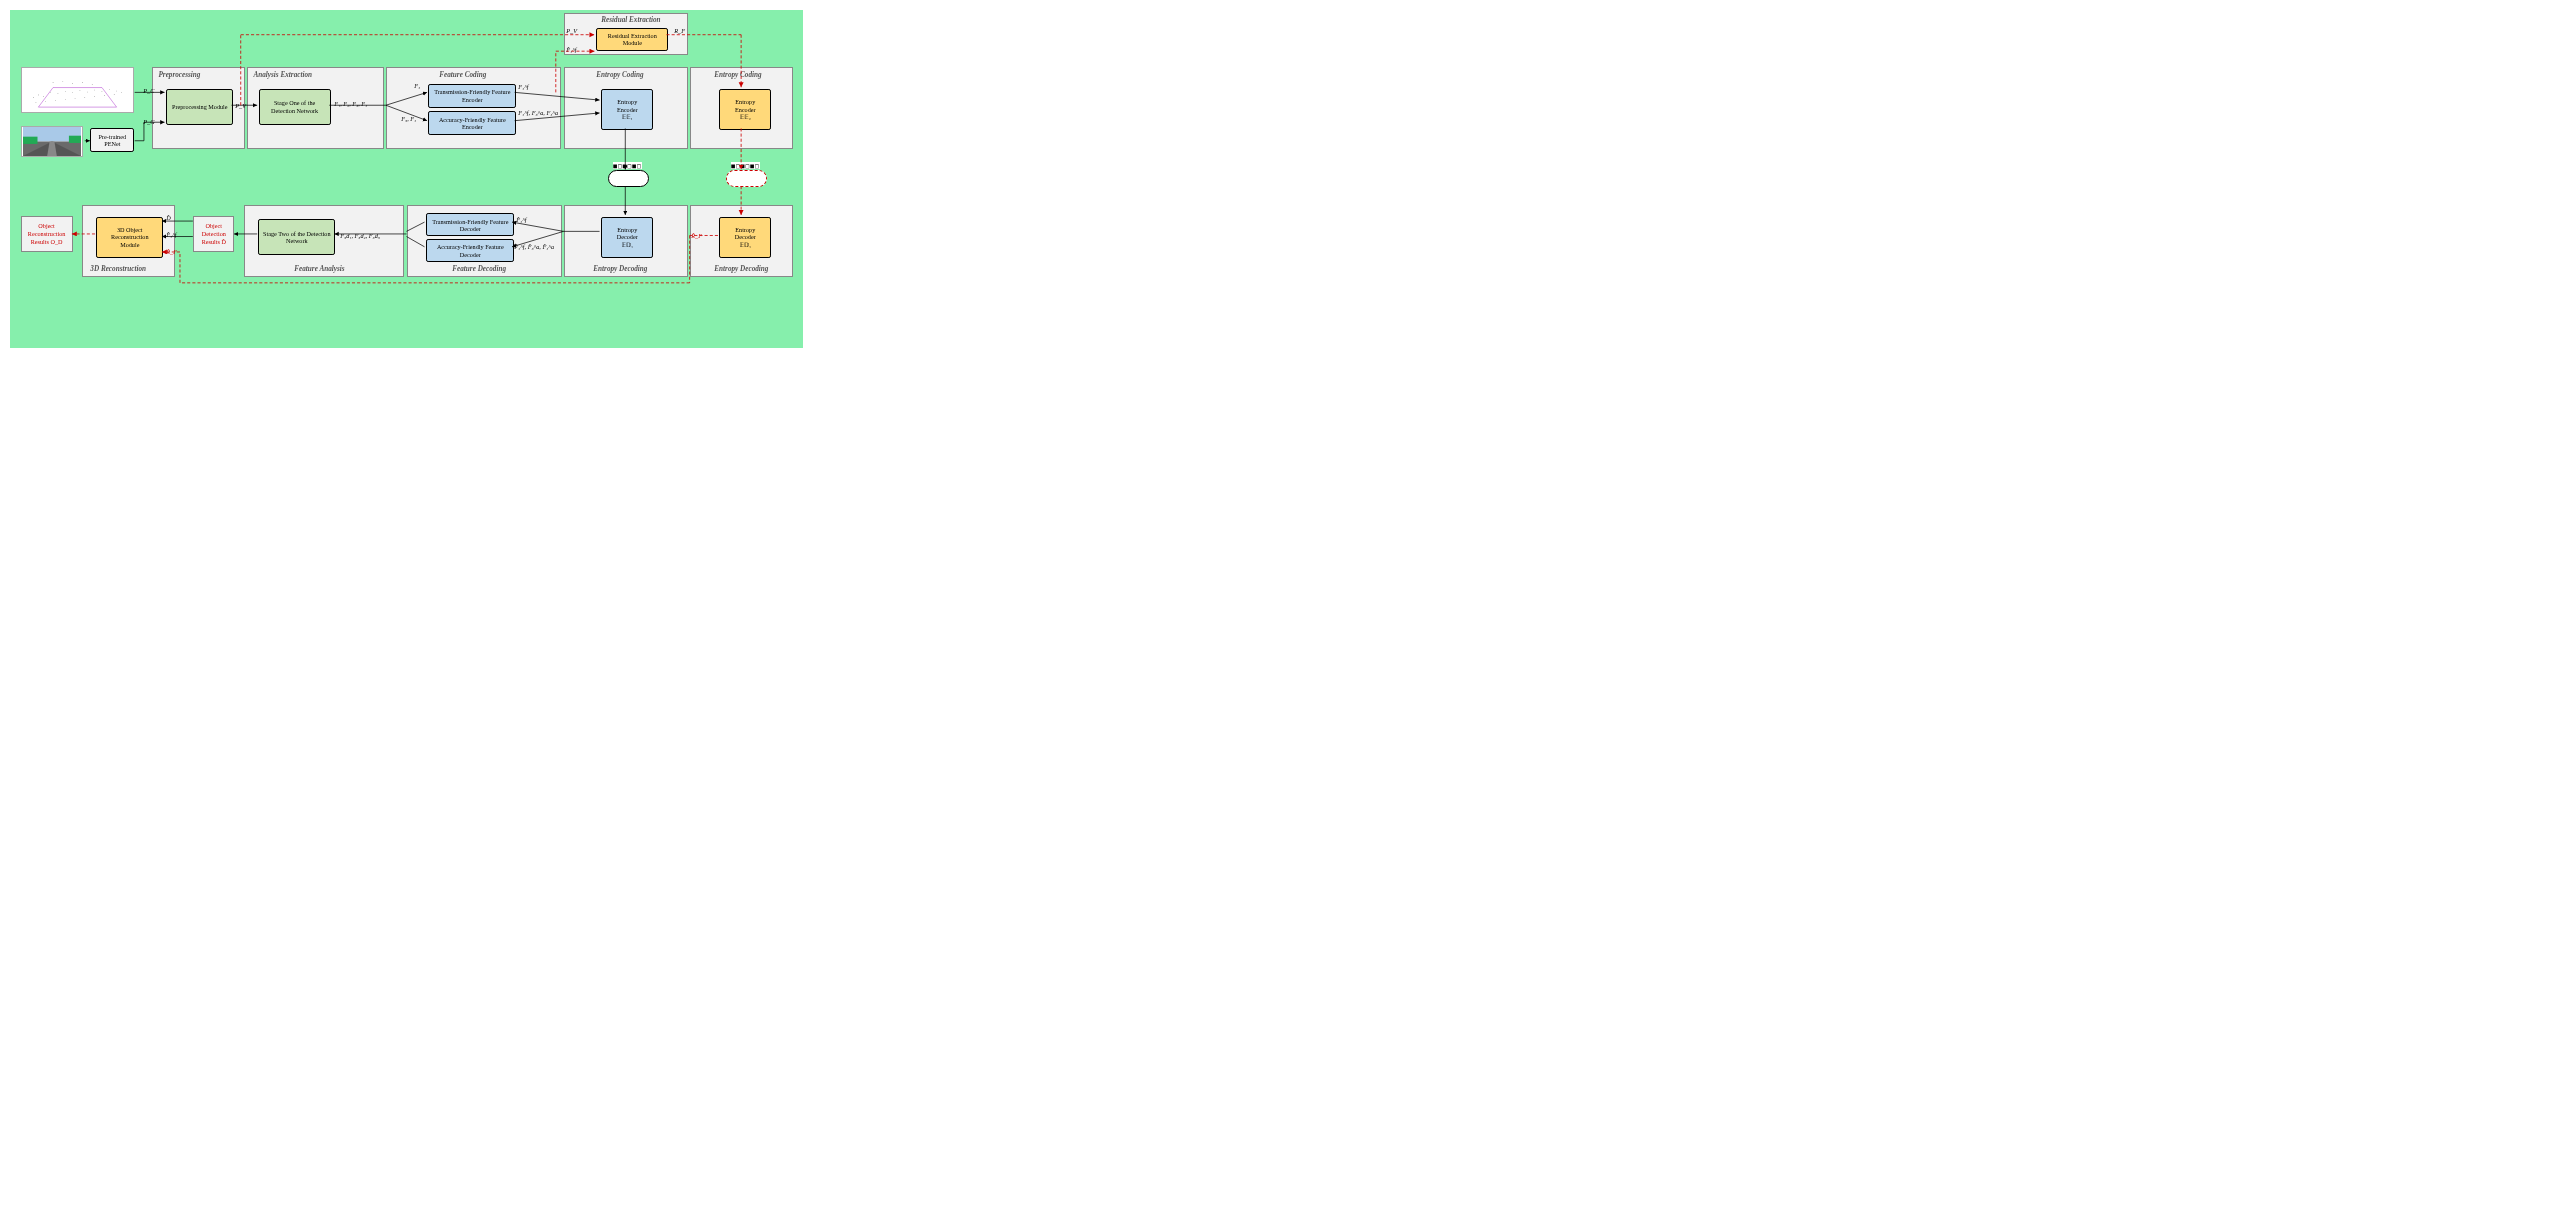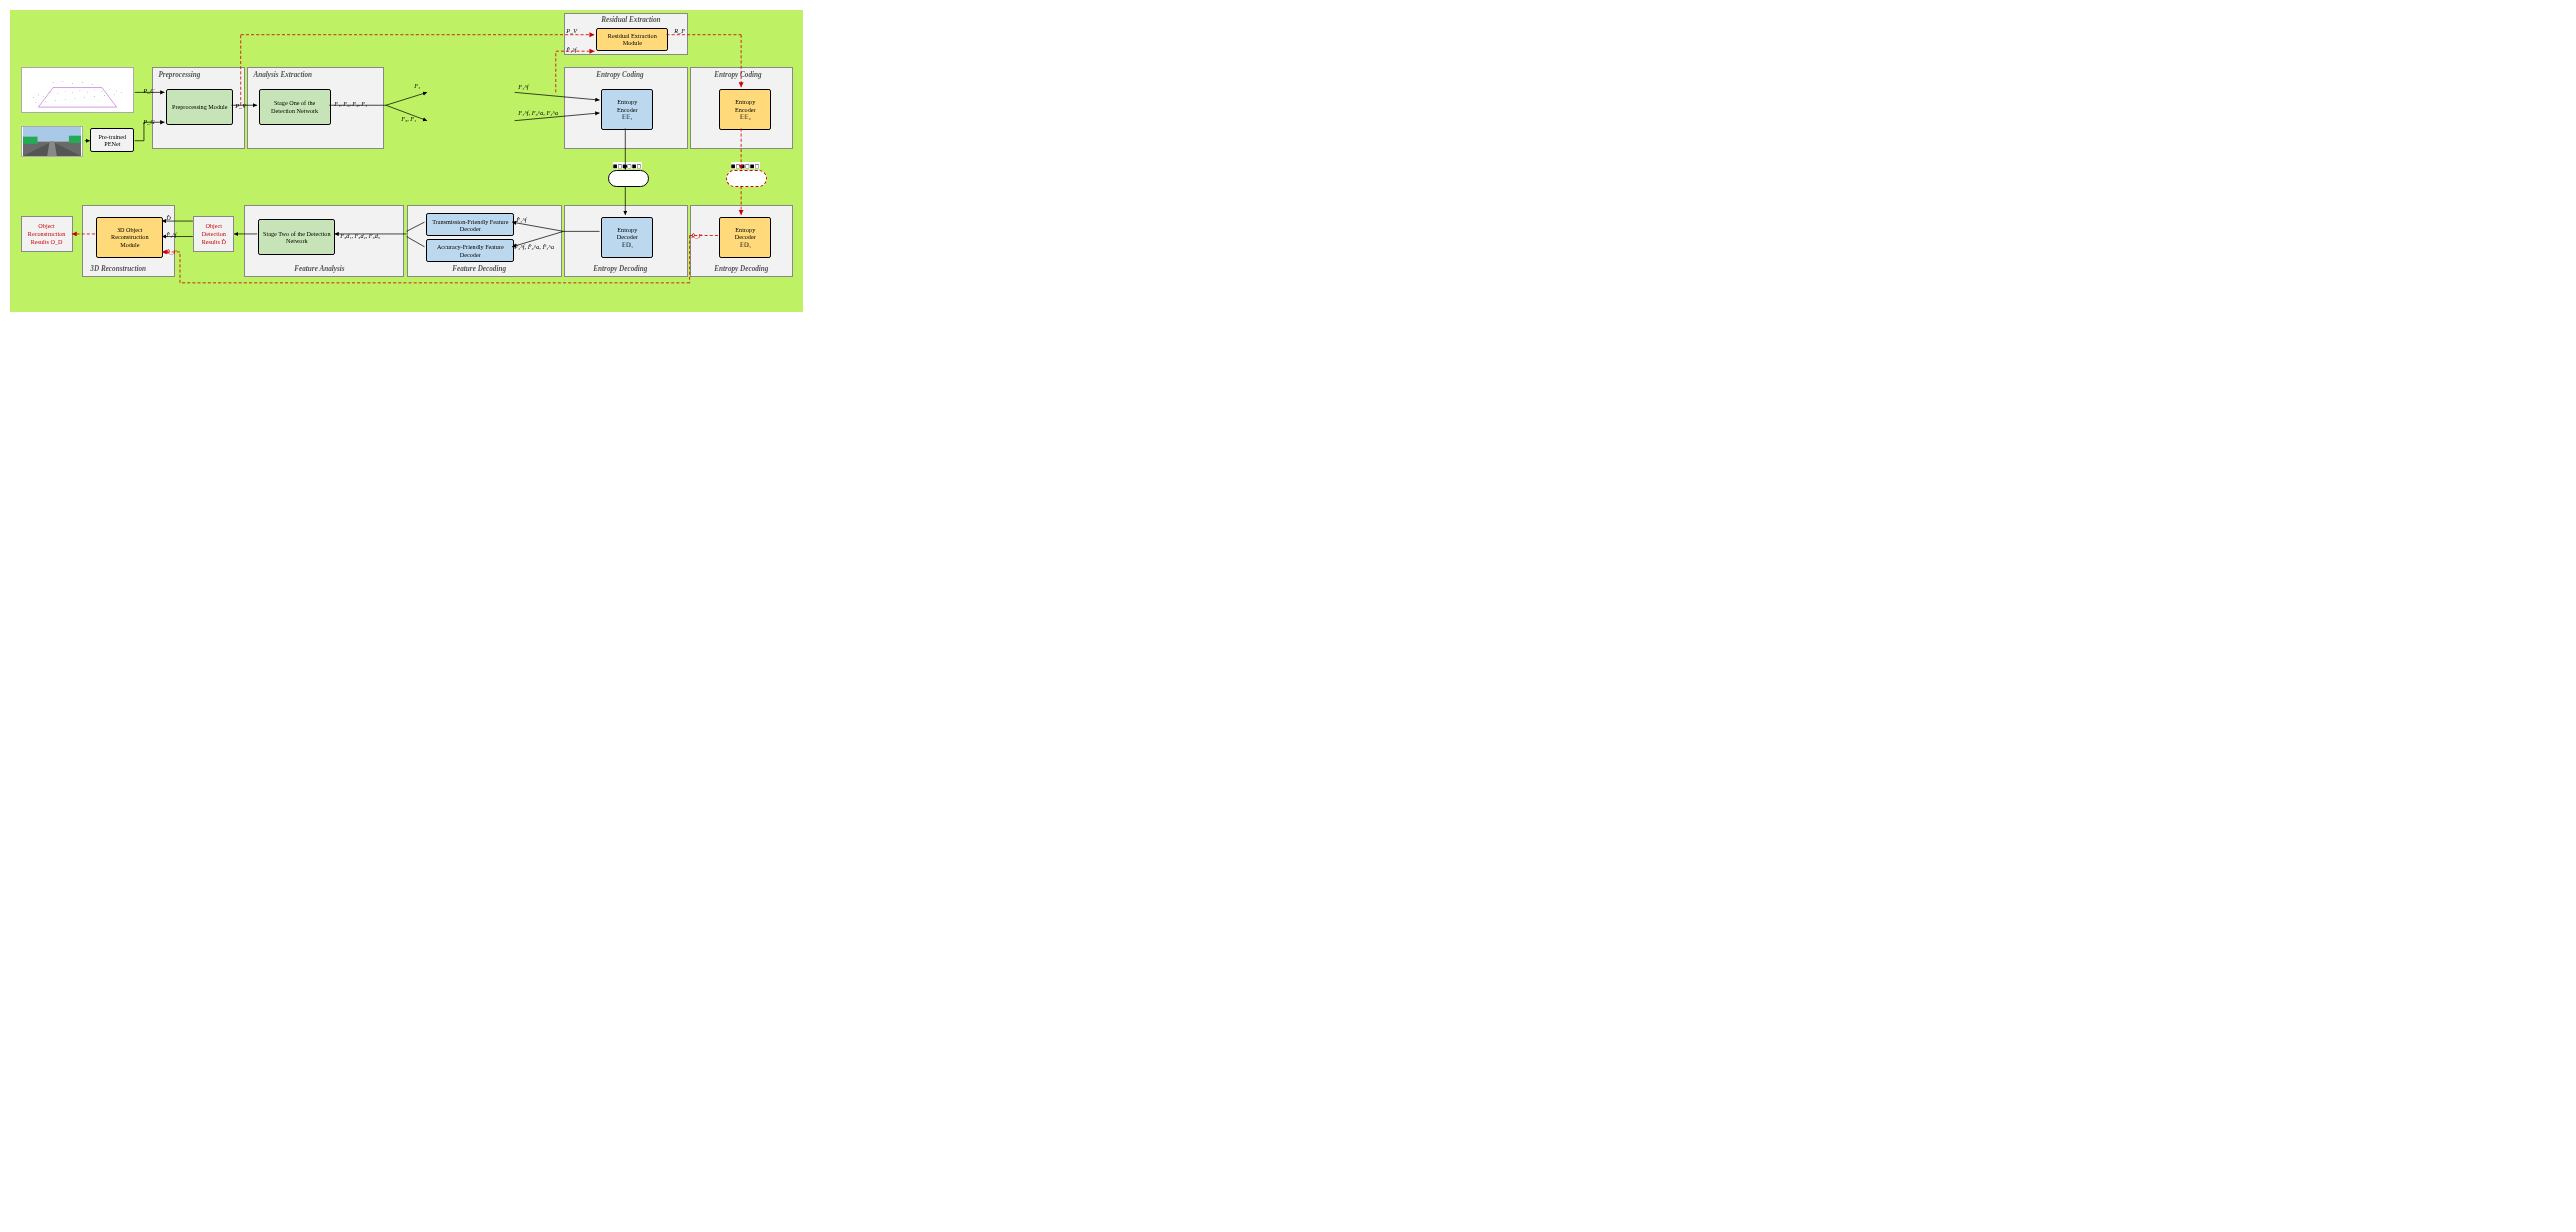--- a/index.html
+++ b/index.html
@@ -4,22 +4,22 @@
 <style>
   * { box-sizing: border-box; margin: 0; padding: 0; }
   body {
     font-family: "Times New Roman", serif;
     background: #fff;
     padding: 10.3px;
   }
   .diagram {
     position: relative;
     width: 793px;
-    height: 302px;
-    background: #bef264;
+    height: 338px;
+    background: #86efac;
   }
   .panel {
     position: absolute;
     background: #f2f2f2;
     border: 0.5px solid #888;
   }
   .panel-title {
     position: absolute;
     font-weight: bold;
     font-style: italic;
@@ -117,20 +117,27 @@
   <span class="label" style="left:133px; top:108px;">P_G</span>
   <span class="label" style="left:225px; top:92px;">P_V</span>
 
   <div class="panel" style="left:237px; top:57px; width:137px; height:82px;">
     <span class="panel-title" style="left:5.2px; top:3.1px;">Analysis Extraction</span>
     <div class="box green" style="left:10.3px; top:20.6px; width:72px; height:36px;">Stage One of the
 Detection Network</div>
   </div>
   <span class="label" style="left:324px; top:90px;">F₁, F₂, F₃, F₄</span>
 
+  <div class="panel" style="left:376px; top:57px; width:175px; height:82px;">
+    <span class="panel-title" style="left:52px; top:3.1px;">Feature Coding</span>
+    <div class="box blue" style="left:41px; top:15.5px; width:88px; height:24px;">Transmission-Friendly
+Feature Encoder</div>
+    <div class="box blue" style="left:41px; top:43px; width:88px; height:24px;">Accuracy-Friendly
+Feature Encoder</div>
+  </div>
   <span class="label" style="left:404px; top:72px;">F₄</span>
   <span class="label" style="left:391px; top:105px;">F₃, F₄</span>
   <span class="label" style="left:508px; top:73px;">F₄^f</span>
   <span class="label" style="left:508px; top:99px; width:41px; white-space:normal;">F₄^f, F₃^a,
 F₄^a</span>
 
   <div class="panel" style="left:554px; top:57px; width:124px; height:82px;">
     <span class="panel-title" style="left:31px; top:3.1px;">Entropy Coding</span>
     <div class="box blue" style="left:36px; top:20.6px; width:52px; height:41px; white-space:pre-line;">Entropy
 Encoder

